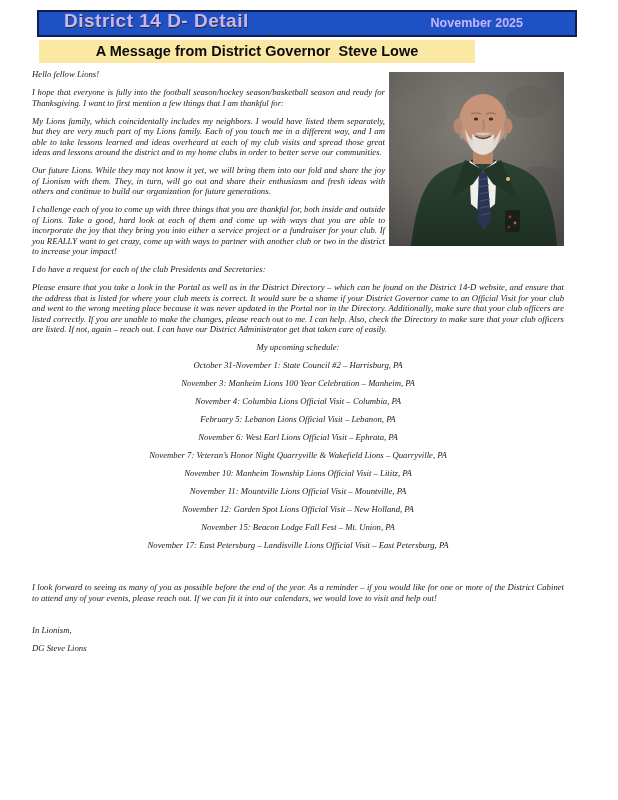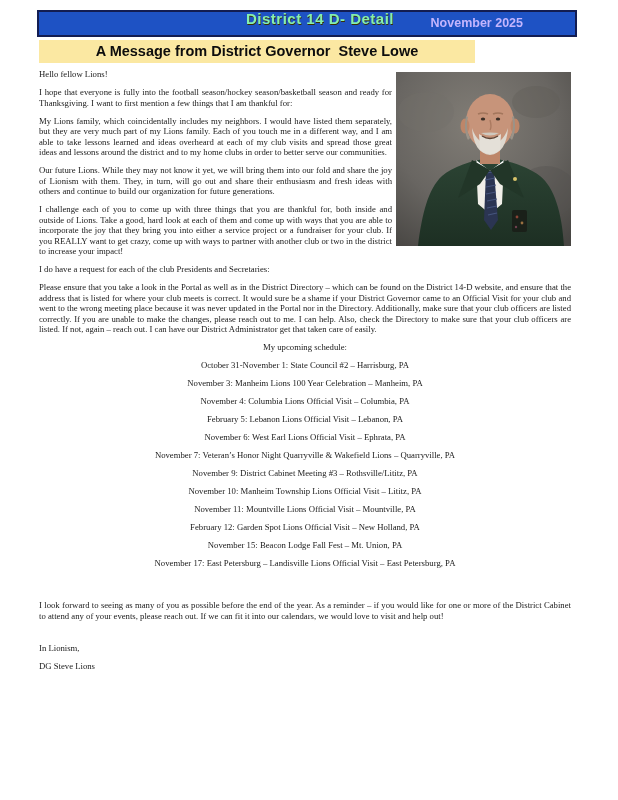--- a/index.html
+++ b/index.html
@@ -19,26 +19,26 @@
     position: absolute;
     left: 37px; top: 10px;
     width: 536px; height: 23px;
     background: #1e52c4;
     border: 2px solid #131d52;
   }
   .masthead-title {
     position: absolute;
     left: 25px; top: -2px;
     width: 330px;
-    text-align: right;
+    text-align: left;
     font-family: "Liberation Sans", "DejaVu Sans", sans-serif;
     font-weight: bold;
-    font-size: 15px;
+    font-size: 19px;
     letter-spacing: 0.5px;
-    color: #86efac;
+    color: #c4b5fd;
     text-shadow: 0.5px 0.5px 0 #3a2e00;
     white-space: pre;
   }
   .masthead-date {
     position: absolute;
     right: 52px; top: 4px;
     font-family: "Liberation Sans", "DejaVu Sans", sans-serif;
     font-weight: bold;
     font-size: 12.5px;
     color: #c4b5fd;
@@ -58,25 +58,26 @@
     font-weight: bold;
     font-size: 14.5px;
     line-height: 23px;
     color: #0d0d0d;
     white-space: pre;
   }
 
   
   .content {
     position: absolute;
-    left: 39px; top: 69px;
+    left: 32px; top: 69px;
     width: 532px;
     font-size: 8.7px;
     line-height: 10.5px;
     text-align: justify;
+    font-style: italic;
   }
   .content p { margin: 0 0 7.5px 0; }
   p.greeting { text-align: left; }
   p.sched { text-align: center; }
   .photo-wrap {
     float: right;
     width: 175px; height: 174px;
     margin: 3px 0 8px 4px;
   }
   .photo-wrap svg { display: block; }
@@ -175,24 +176,23 @@
     <p>I do have a request for each of the club Presidents and Secretaries:</p>
     <p>Please ensure that you take a look in the Portal as well as in the District Directory – which can be found on the District 14-D website, and ensure that the address that is listed for where your club meets is correct. It would sure be a shame if your District Governor came to an Official Visit for your club and went to the wrong meeting place because it was never updated in the Portal nor in the Directory. Additionally, make sure that your club officers are listed correctly. If you are unable to make the changes, please reach out to me. I can help. Also, check the Directory to make sure that your club officers are listed. If not, again – reach out. I can have our District Administrator get that taken care of easily.</p>
 
     <p class="sched">My upcoming schedule:</p>
     <p class="sched">October 31-November 1: State Council #2 – Harrisburg, PA</p>
     <p class="sched">November 3: Manheim Lions 100 Year Celebration – Manheim, PA</p>
     <p class="sched">November 4: Columbia Lions Official Visit – Columbia, PA</p>
     <p class="sched">February 5: Lebanon Lions Official Visit – Lebanon, PA</p>
     <p class="sched">November 6: West Earl Lions Official Visit – Ephrata, PA</p>
     <p class="sched">November 7: Veteran’s Honor Night Quarryville &amp; Wakefield Lions – Quarryville, PA</p>
-    <p class="sched">November 9: District Cabinet Meeting #3 – Rothsville/Lititz, PA</p>
     <p class="sched">November 10: Manheim Township Lions Official Visit – Lititz, PA</p>
     <p class="sched">November 11: Mountville Lions Official Visit – Mountville, PA</p>
-    <p class="sched">February 12: Garden Spot Lions Official Visit – New Holland, PA</p>
+    <p class="sched">November 12: Garden Spot Lions Official Visit – New Holland, PA</p>
     <p class="sched">November 15: Beacon Lodge Fall Fest – Mt. Union, PA</p>
     <p class="sched">November 17: East Petersburg – Landisville Lions Official Visit – East Petersburg, PA</p>
 
     <div class="spacer-lg"></div>
     <p>I look forward to seeing as many of you as possible before the end of the year. As a reminder – if you would like for one or more of the District Cabinet to attend any of your events, please reach out. If we can fit it into our calendars, we would love to visit and help out!</p>
     <div class="spacer-sm"></div>
 
     <div class="sig-block">
       <p>In Lionism,</p>
       <p>DG Steve Lions</p>

